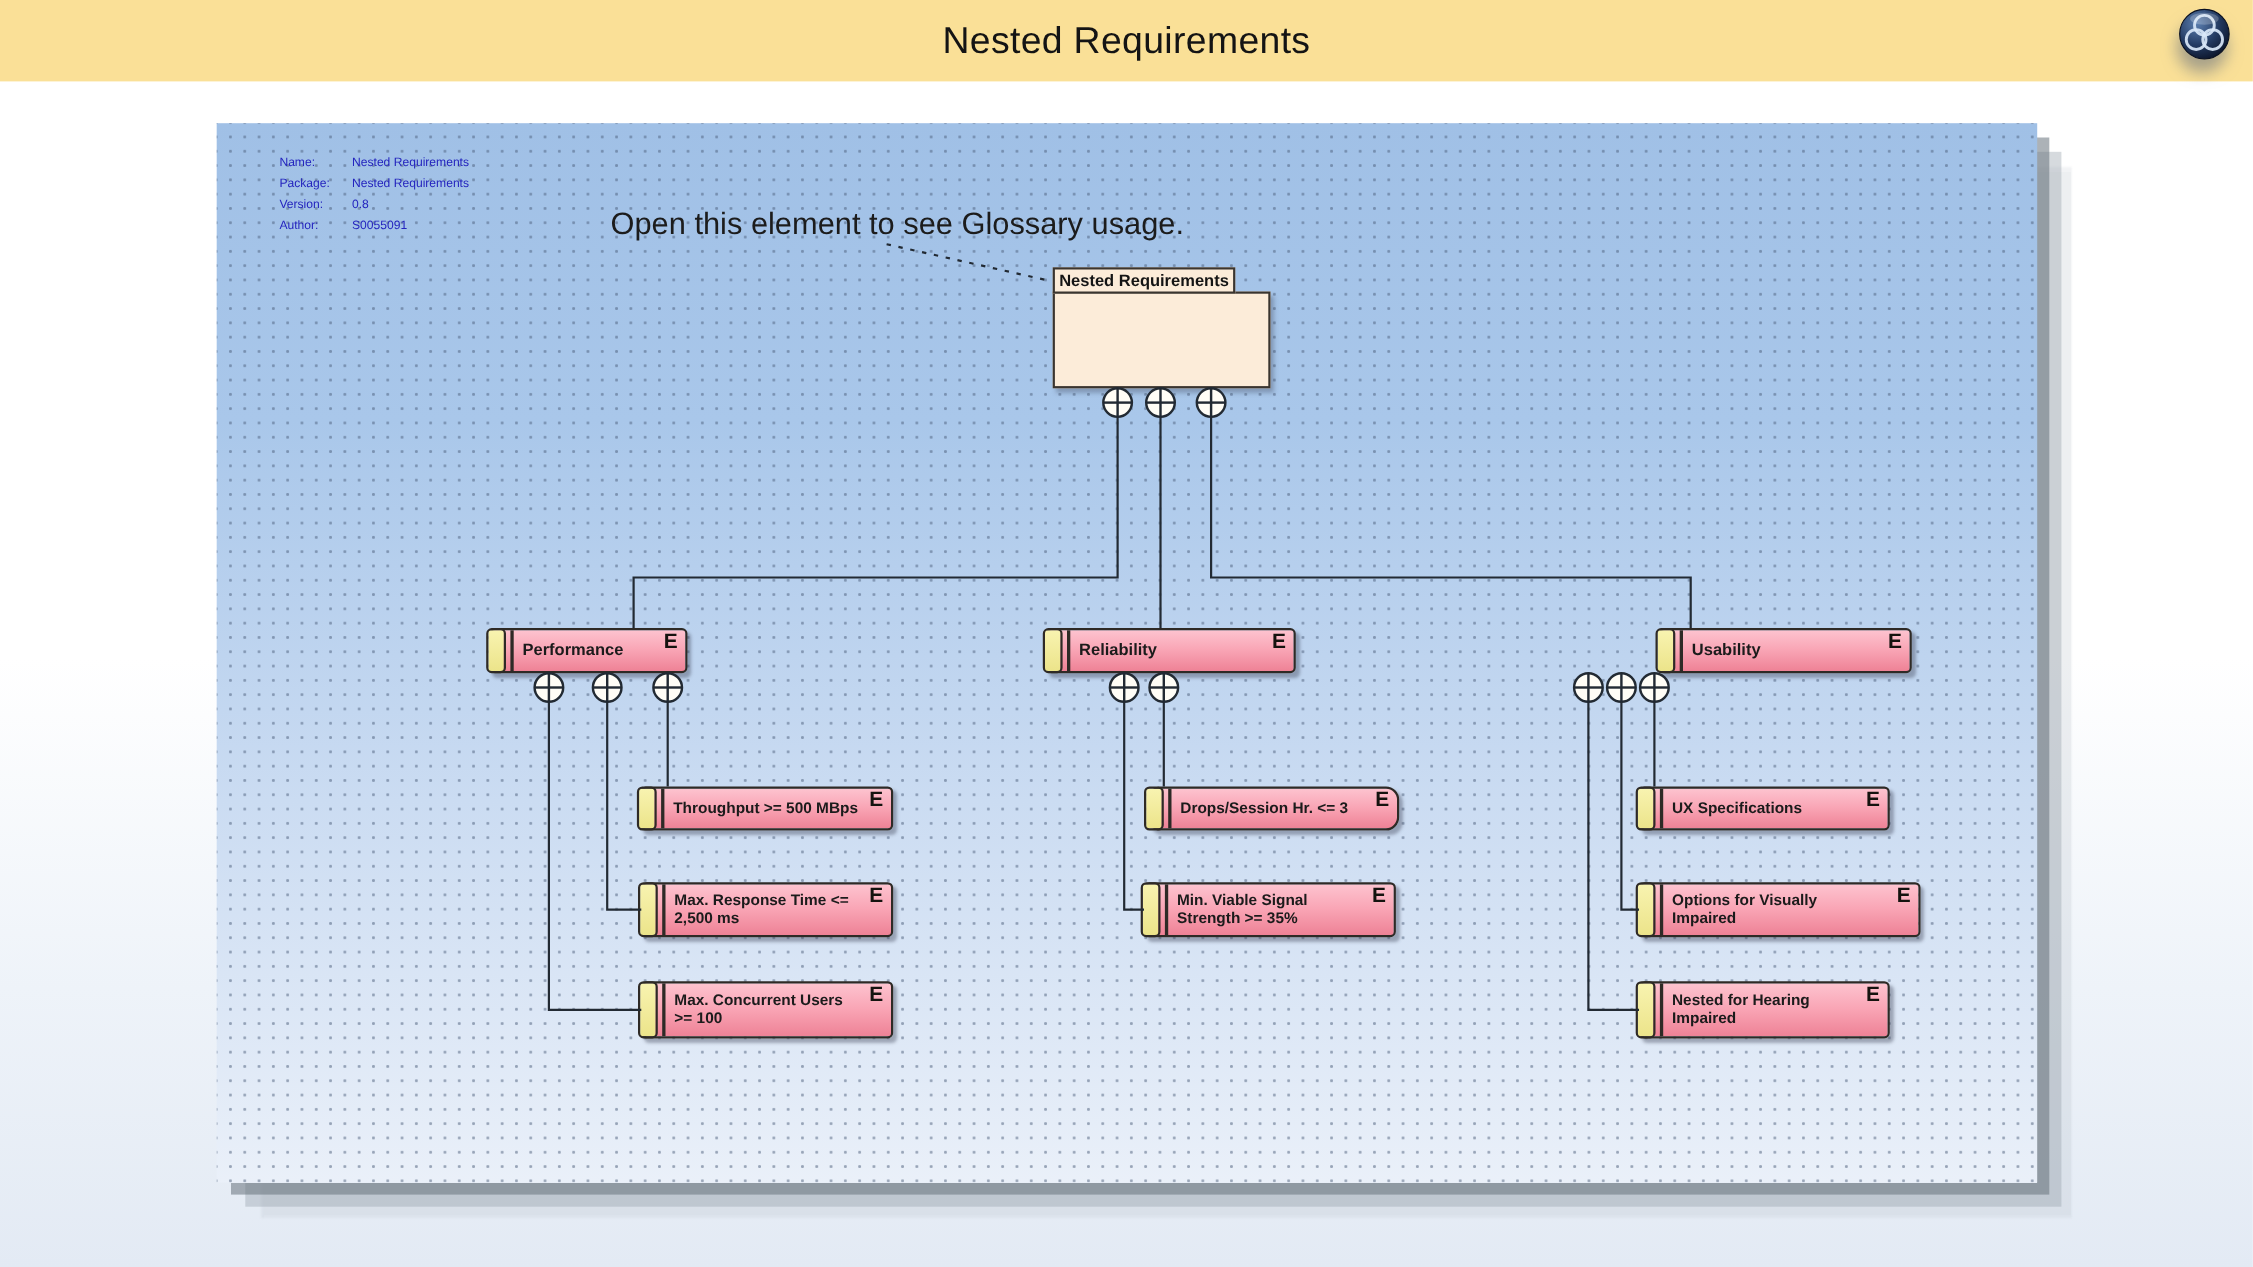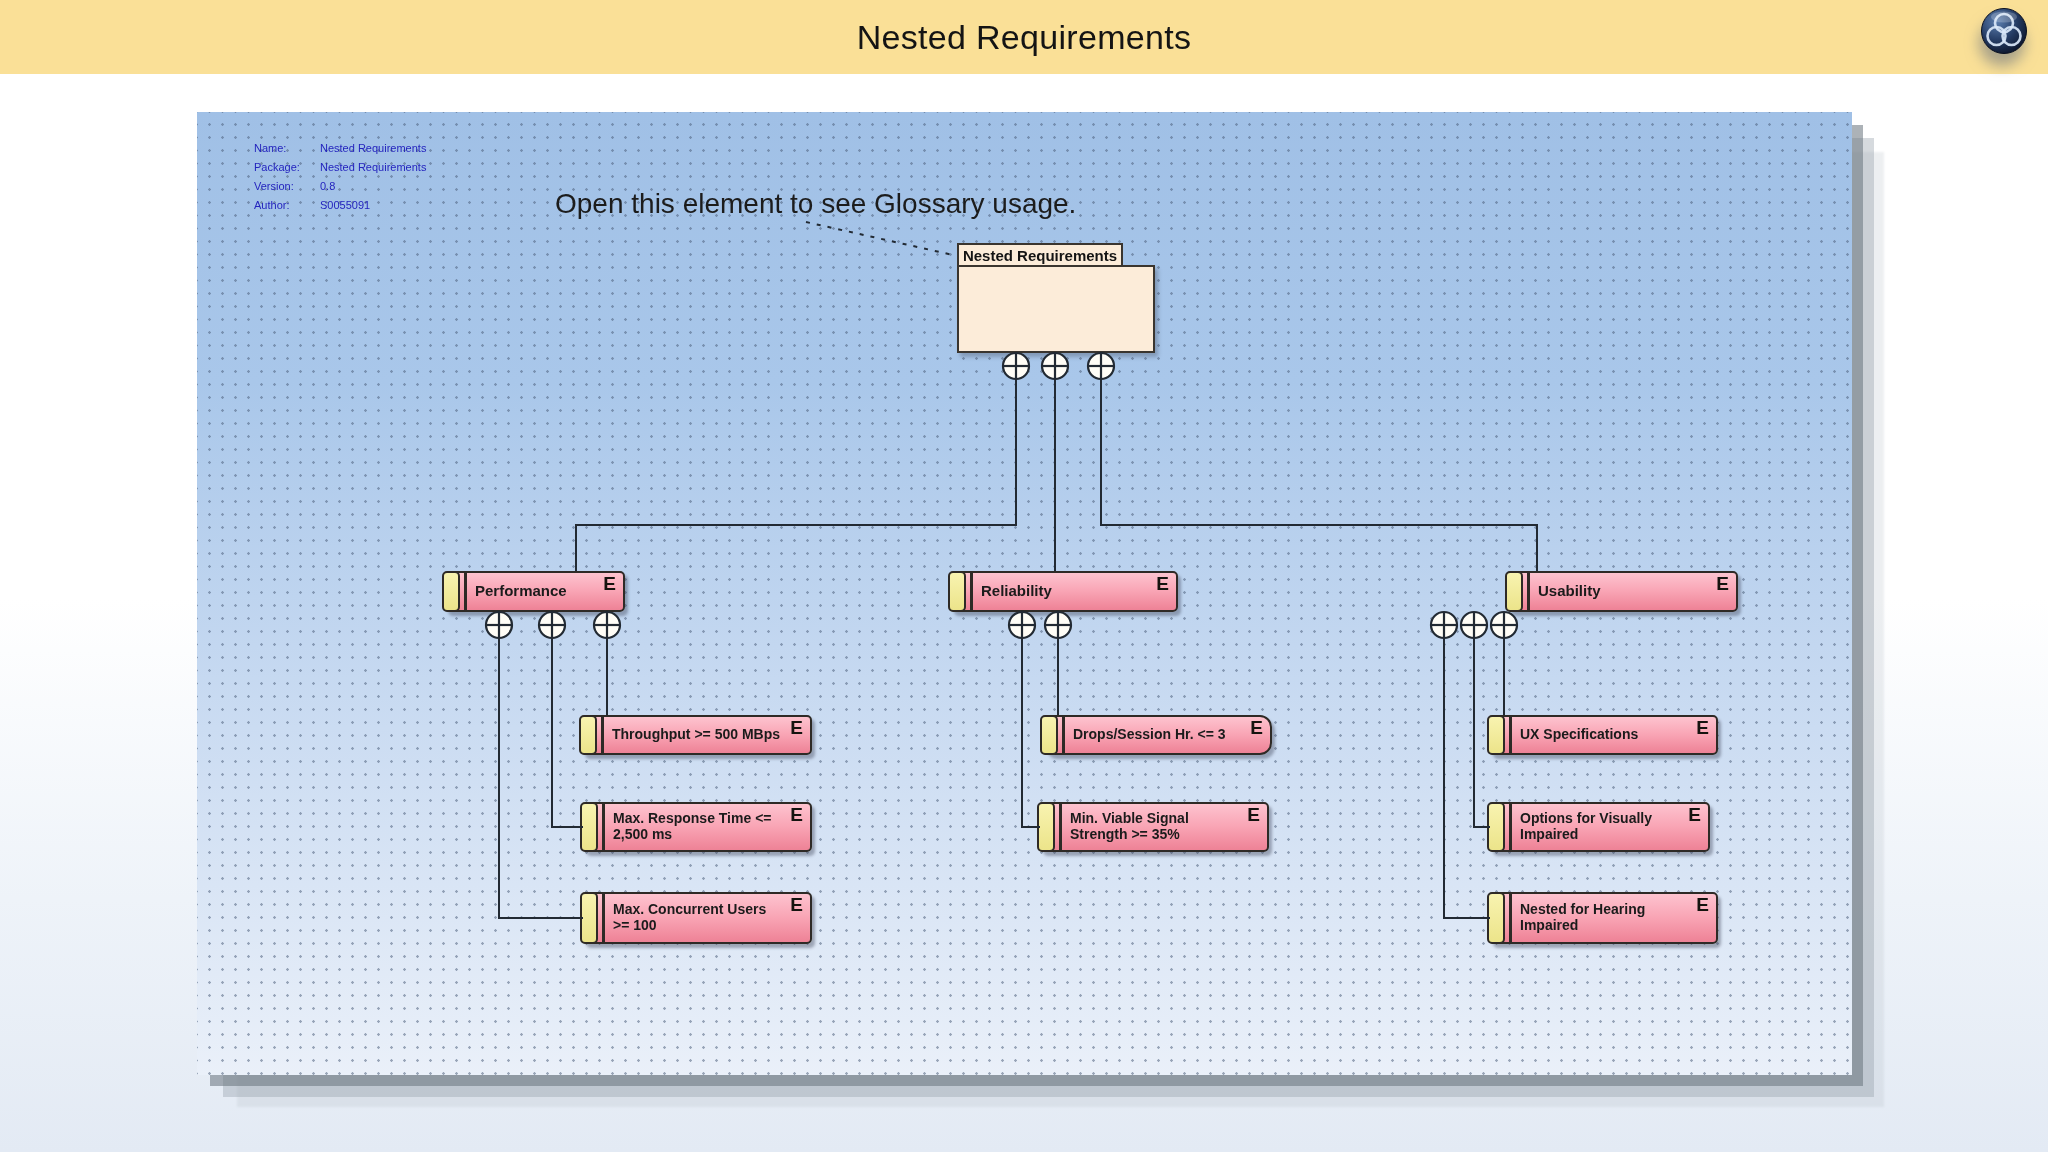--- a/index.html
+++ b/index.html
@@ -147,21 +147,21 @@
     </div>
     <div class="req leaf" style="left:843px;top:690px;width:229px;height:50px;">
       <span class="req-label">Min. Viable Signal Strength &gt;= 35%</span>
       <span class="req-marker">E</span>
     </div>
 
     <div class="req leaf" style="left:1293px;top:603px;width:228px;height:40px;">
       <span class="req-label">UX Specifications</span>
       <span class="req-marker">E</span>
     </div>
-    <div class="req leaf" style="left:1293px;top:690px;width:220px;height:50px;">
+    <div class="req leaf" style="left:1293px;top:690px;width:256px;height:50px;">
       <span class="req-label">Options for Visually Impaired</span>
       <span class="req-marker">E</span>
     </div>
     <div class="req leaf" style="left:1293px;top:780px;width:228px;height:52px;">
       <span class="req-label">Nested for Hearing Impaired</span>
       <span class="req-marker">E</span>
     </div>
 
     <svg class="overlay">
       <g stroke="#222a33" stroke-width="2" fill="none">

